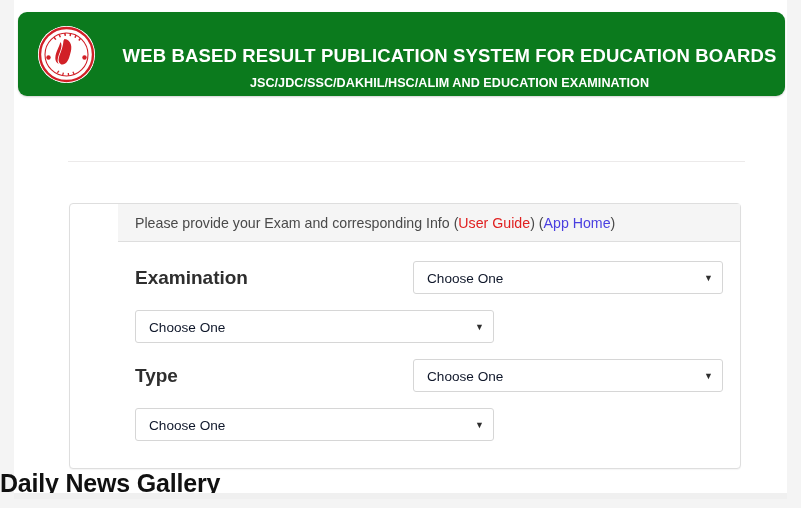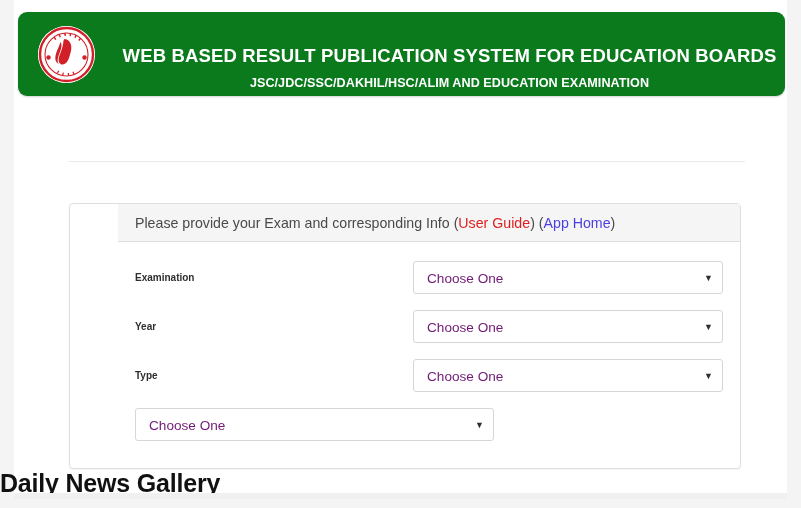--- a/index.html
+++ b/index.html
@@ -139,21 +139,21 @@
   .form-row {
     display: flex;
     align-items: center;
     height: 49px;
     padding: 0 17px;
     box-sizing: border-box;
   }
   .form-row:first-child { margin-top: 11px; }
   .row-label {
     width: 278px;
-    font-size: 10px;
+    font-size: 19px;
     font-weight: bold;
     color: #2e2e2e;
     flex: 0 0 278px;
   }
   .row-label.accent-red { color: #e8192c; }
 
   .select-wrap {
     position: relative;
     width: 359px;
     height: 33px;
@@ -162,21 +162,21 @@
     border-radius: 3px;
     box-sizing: border-box;
   }
   .select-value {
     position: absolute;
     left: 13px;
     top: 0;
     height: 33px;
     line-height: 33px;
     font-size: 13.6px;
-    color: #701a75;
+    color: #0f172a;
     white-space: nowrap;
   }
   .select-caret {
     position: absolute;
     right: 9px;
     top: 0;
     height: 33px;
     line-height: 33px;
     font-size: 9px;
     color: #2e2e2e;
@@ -264,21 +264,20 @@
 
       <div class="form-row">
         <div class="row-label">Examination</div>
         <div class="select-wrap">
           <span class="select-value">Choose One</span>
           <span class="select-caret">▼</span>
         </div>
       </div>
 
       <div class="form-row">
-        <div class="row-label">Year</div>
         <div class="select-wrap">
           <span class="select-value">Choose One</span>
           <span class="select-caret">▼</span>
         </div>
       </div>
 
       <div class="form-row">
         <div class="row-label">Type</div>
         <div class="select-wrap">
           <span class="select-value">Choose One</span>

